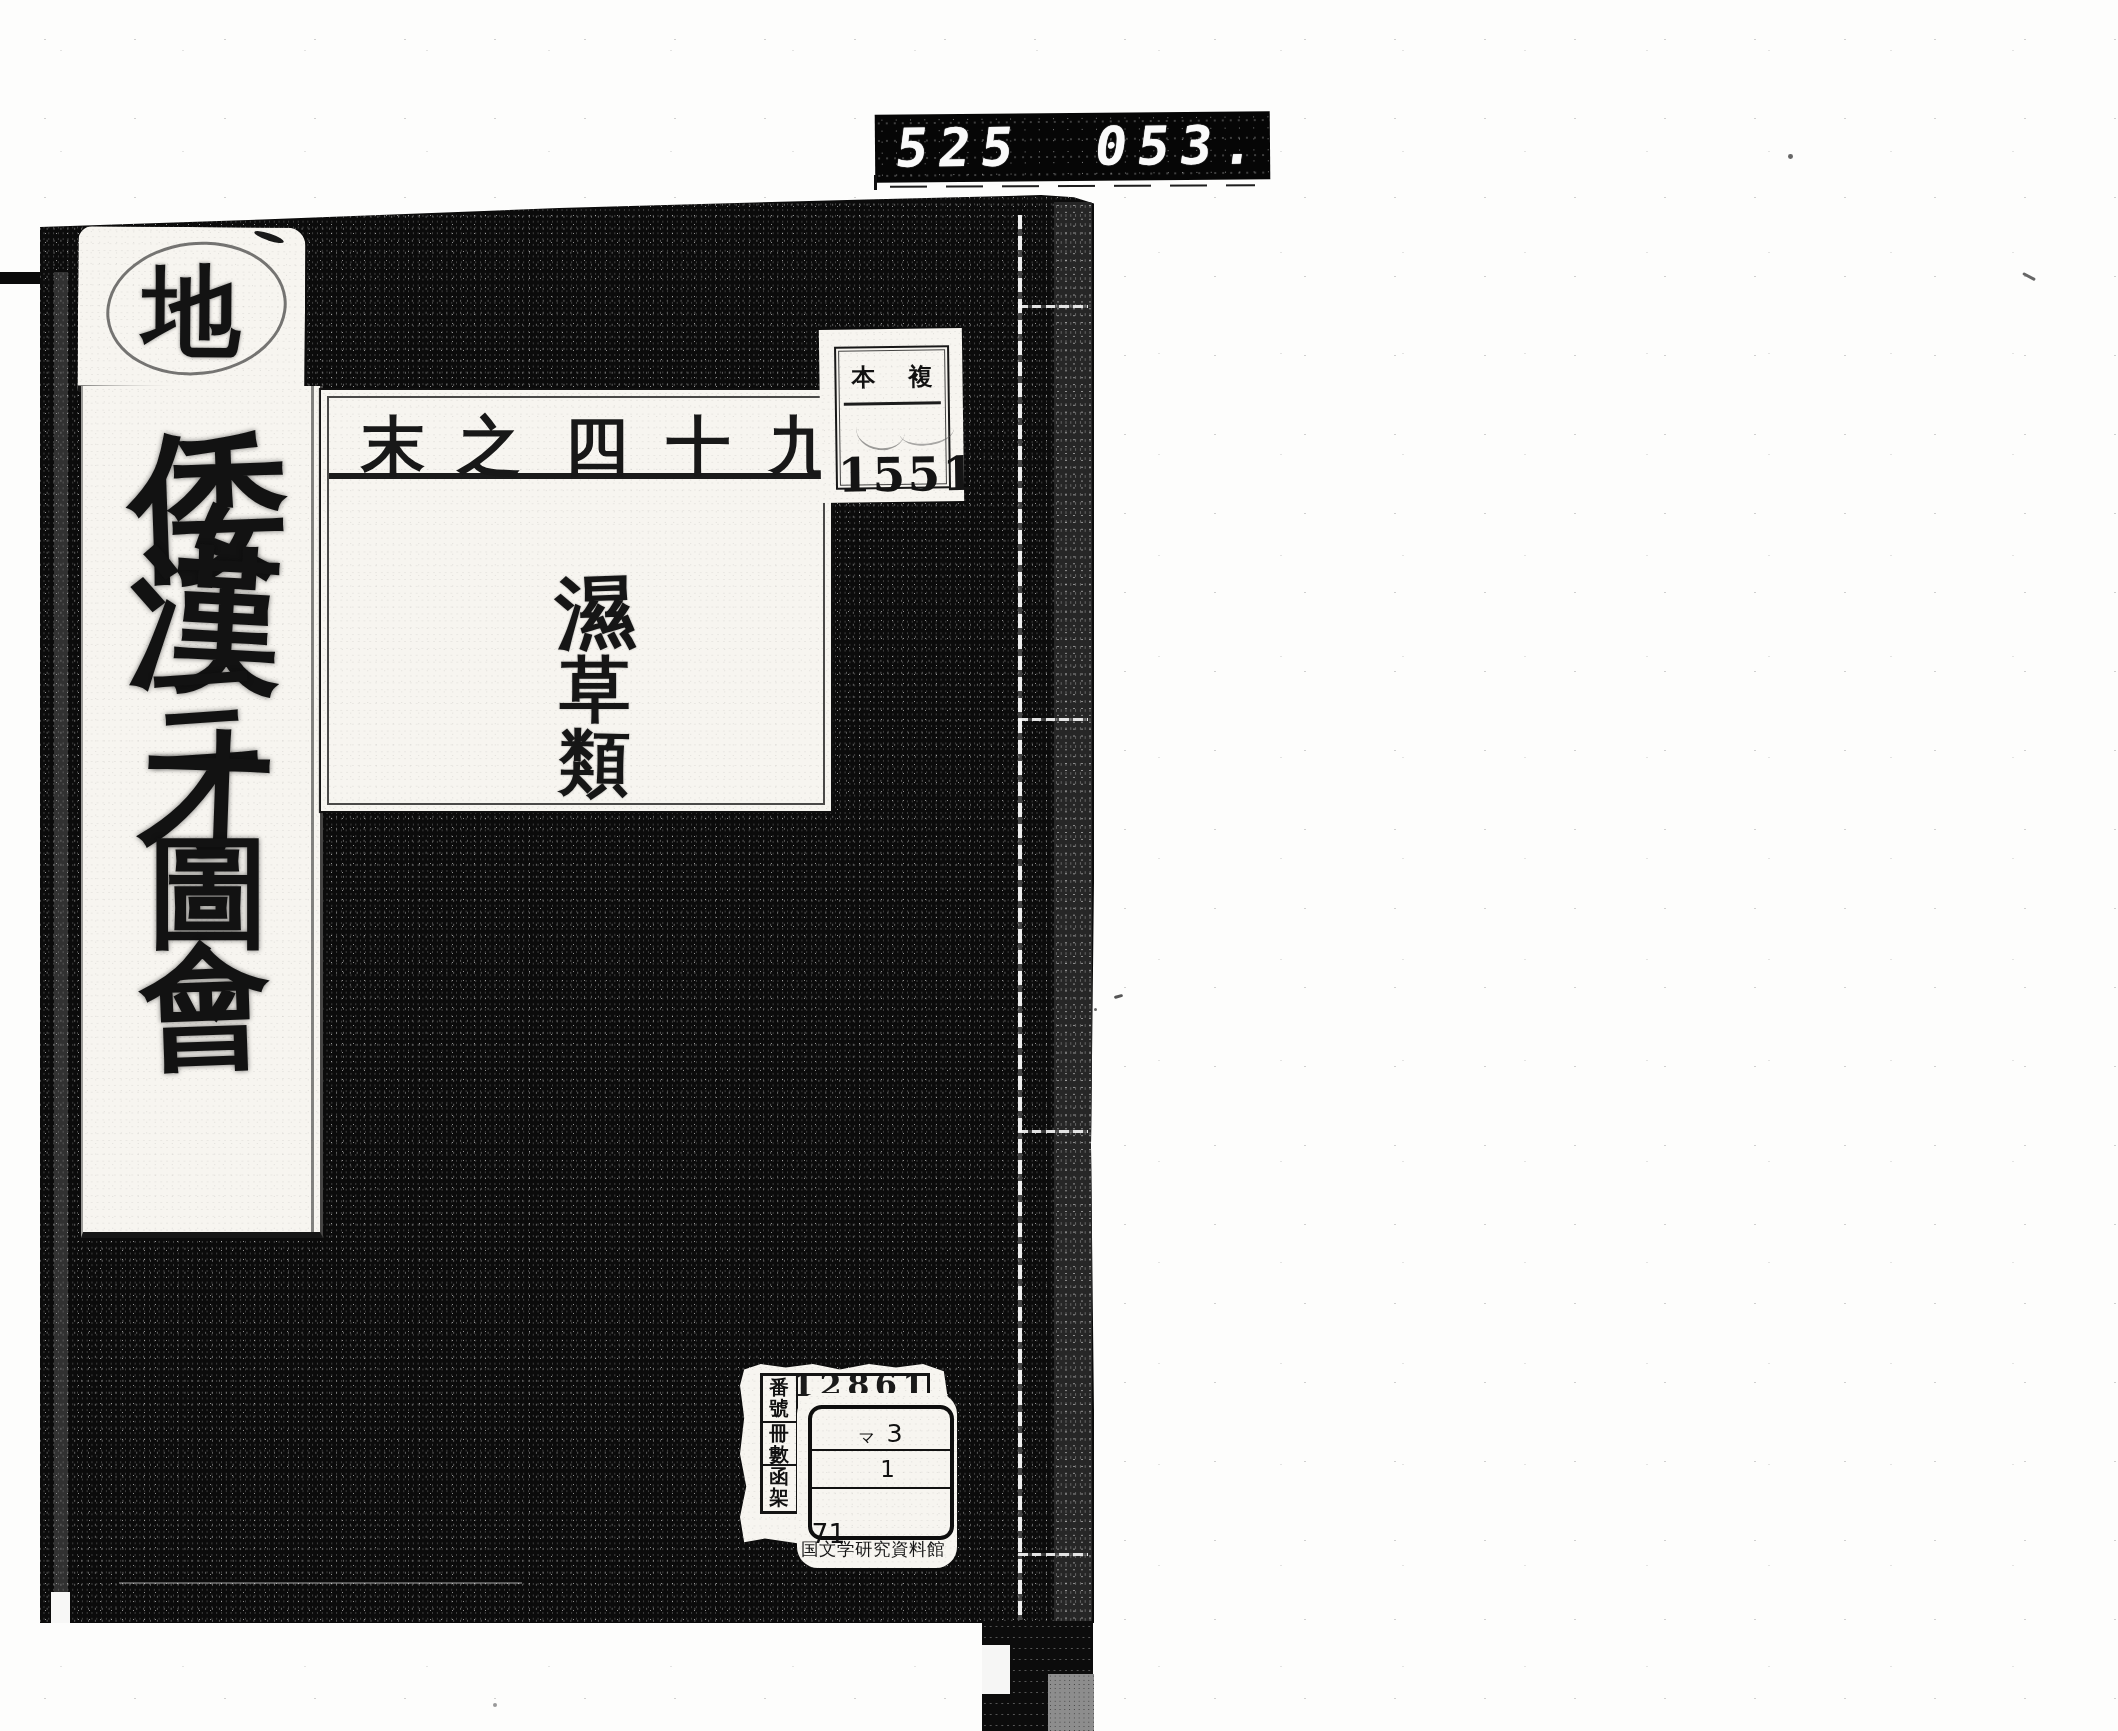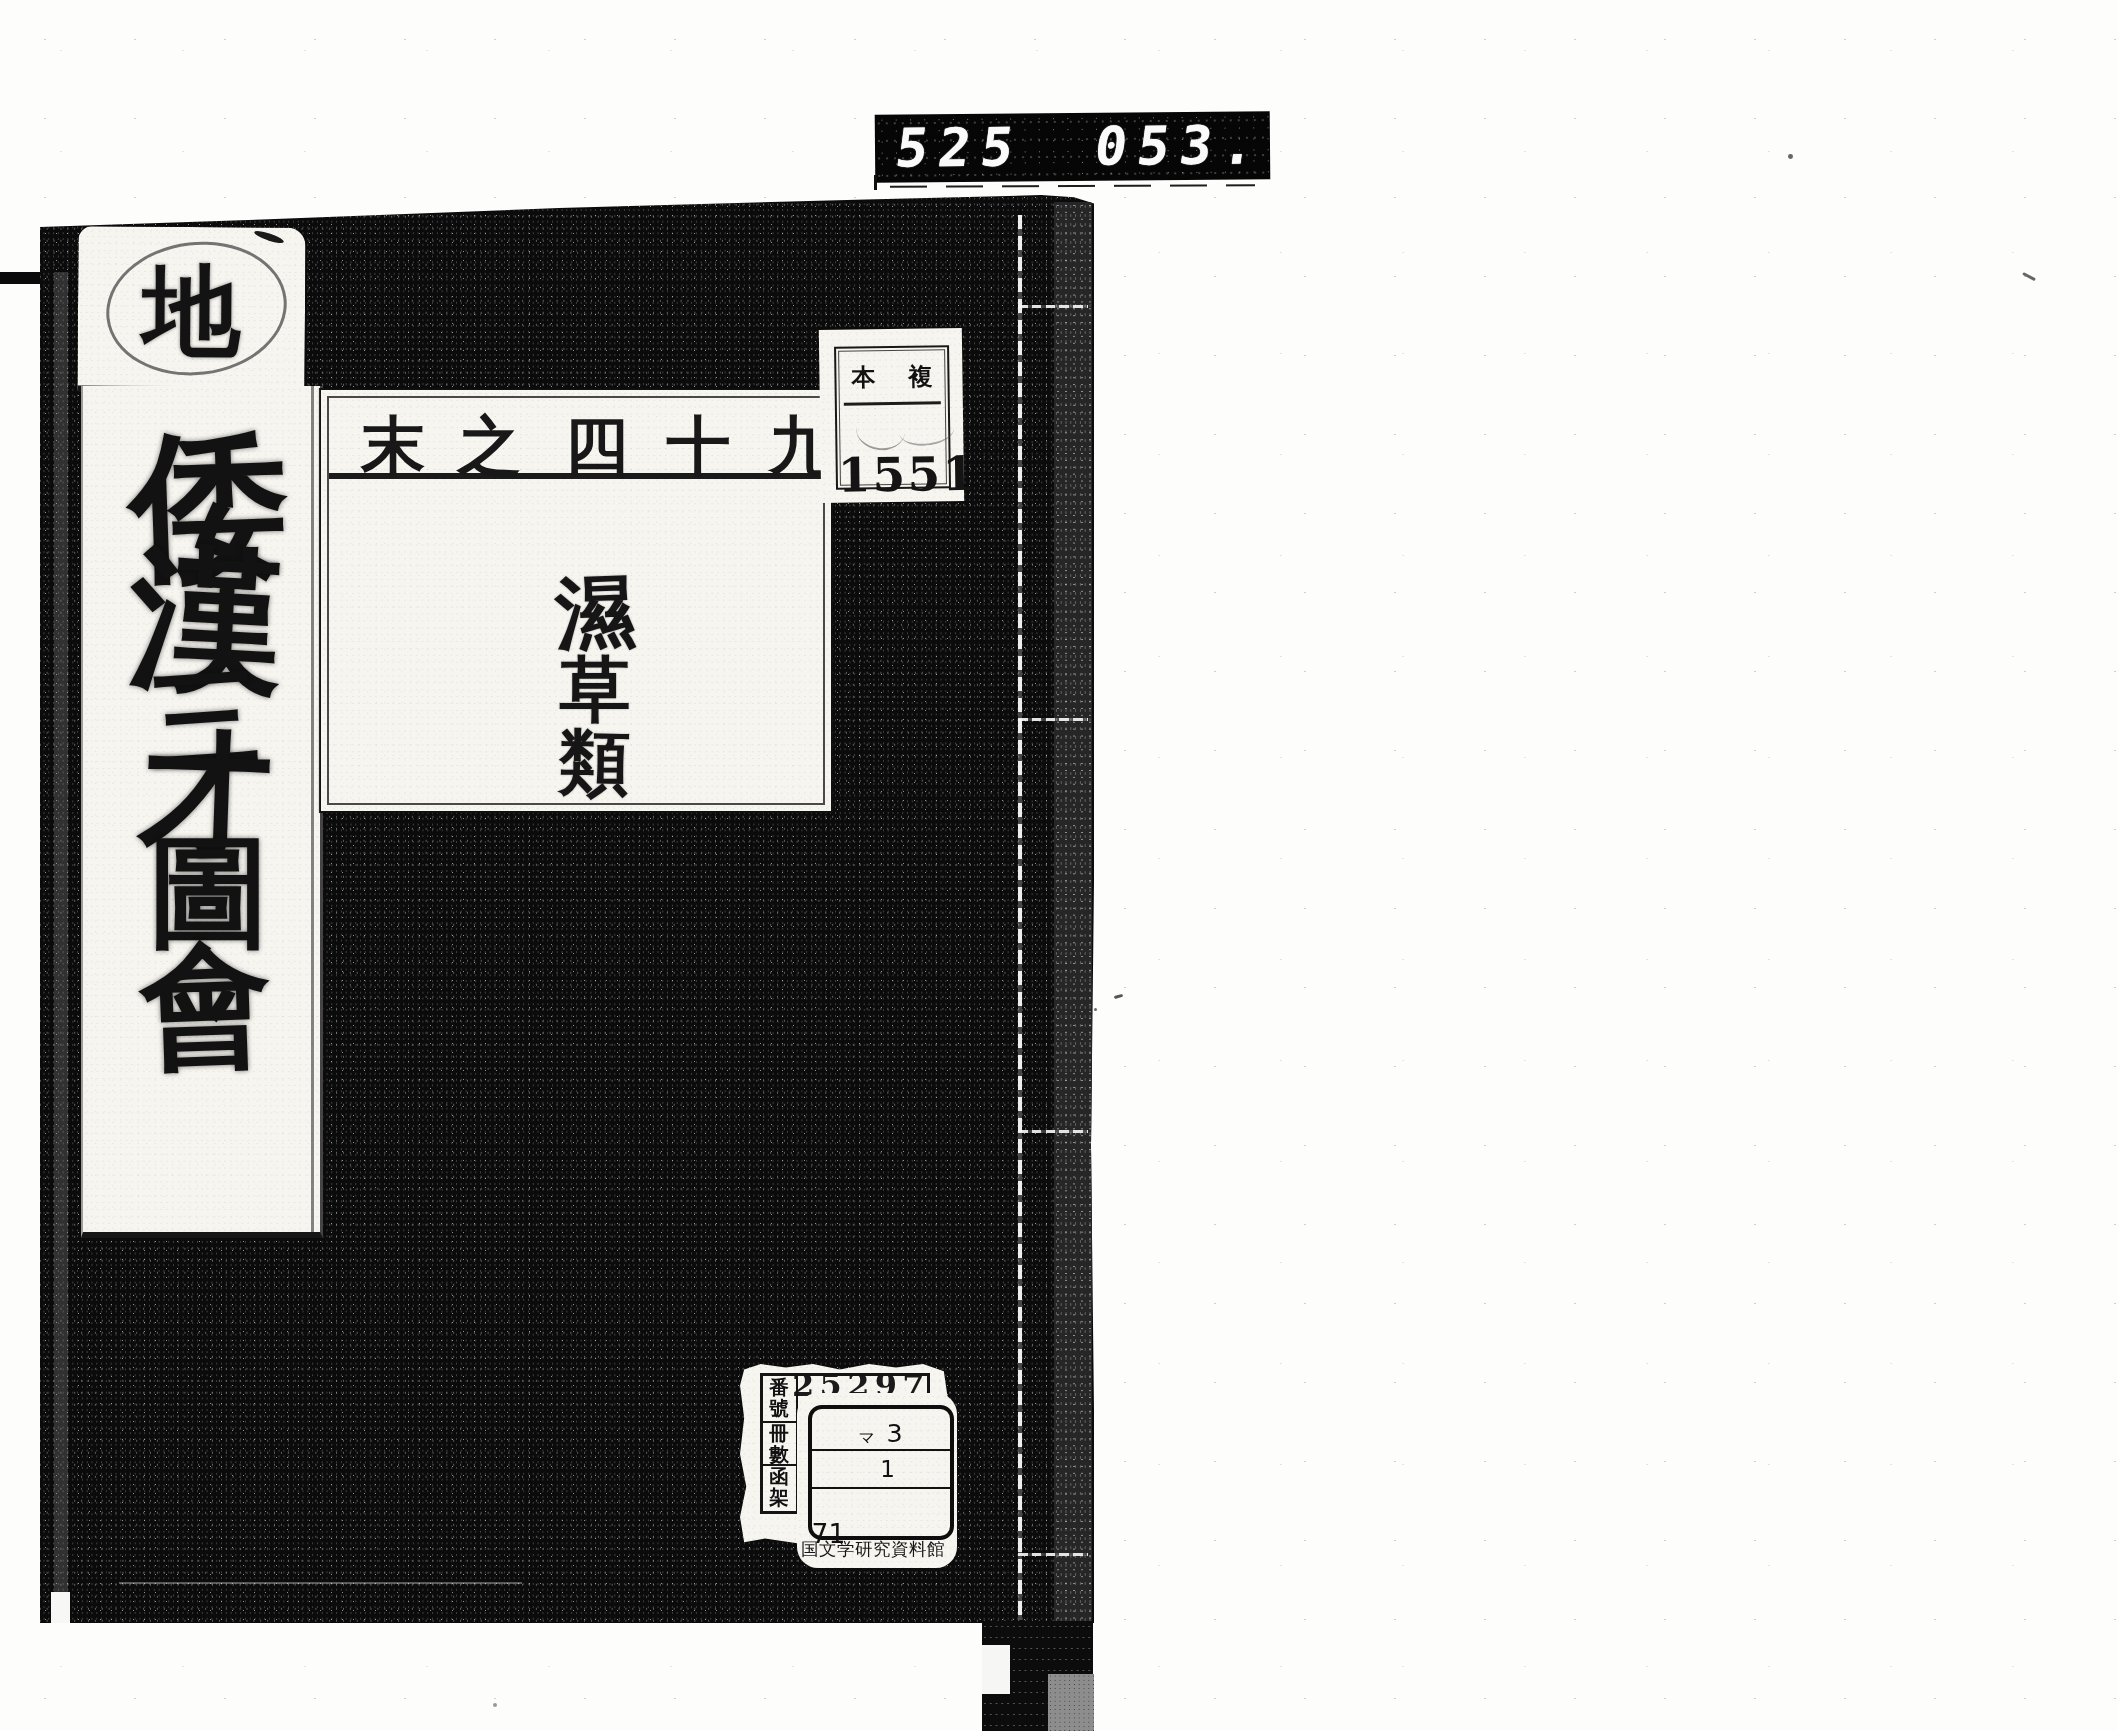--- a/index.html
+++ b/index.html
@@ -214,21 +214,21 @@
         <span>複</span>
       </div>
       <div class="abs sl-line"></div>
       <div class="abs sl-check1"></div>
       <div class="abs sl-check2"></div>
       <div class="abs sl-num">1551</div>
     </div>
   </div>
 
   <div class="abs paper label-old">
-    <div class="abs old-num">25297</div>
+    <div class="abs old-num">12861</div>
     <div class="abs old-box">
       <div class="abs old-col">
         <div class="old-sec os1">
           <div>番</div>
           <div>號</div>
         </div>
         <div class="old-sec os2">
           <div>冊</div>
           <div>數</div>
         </div>

